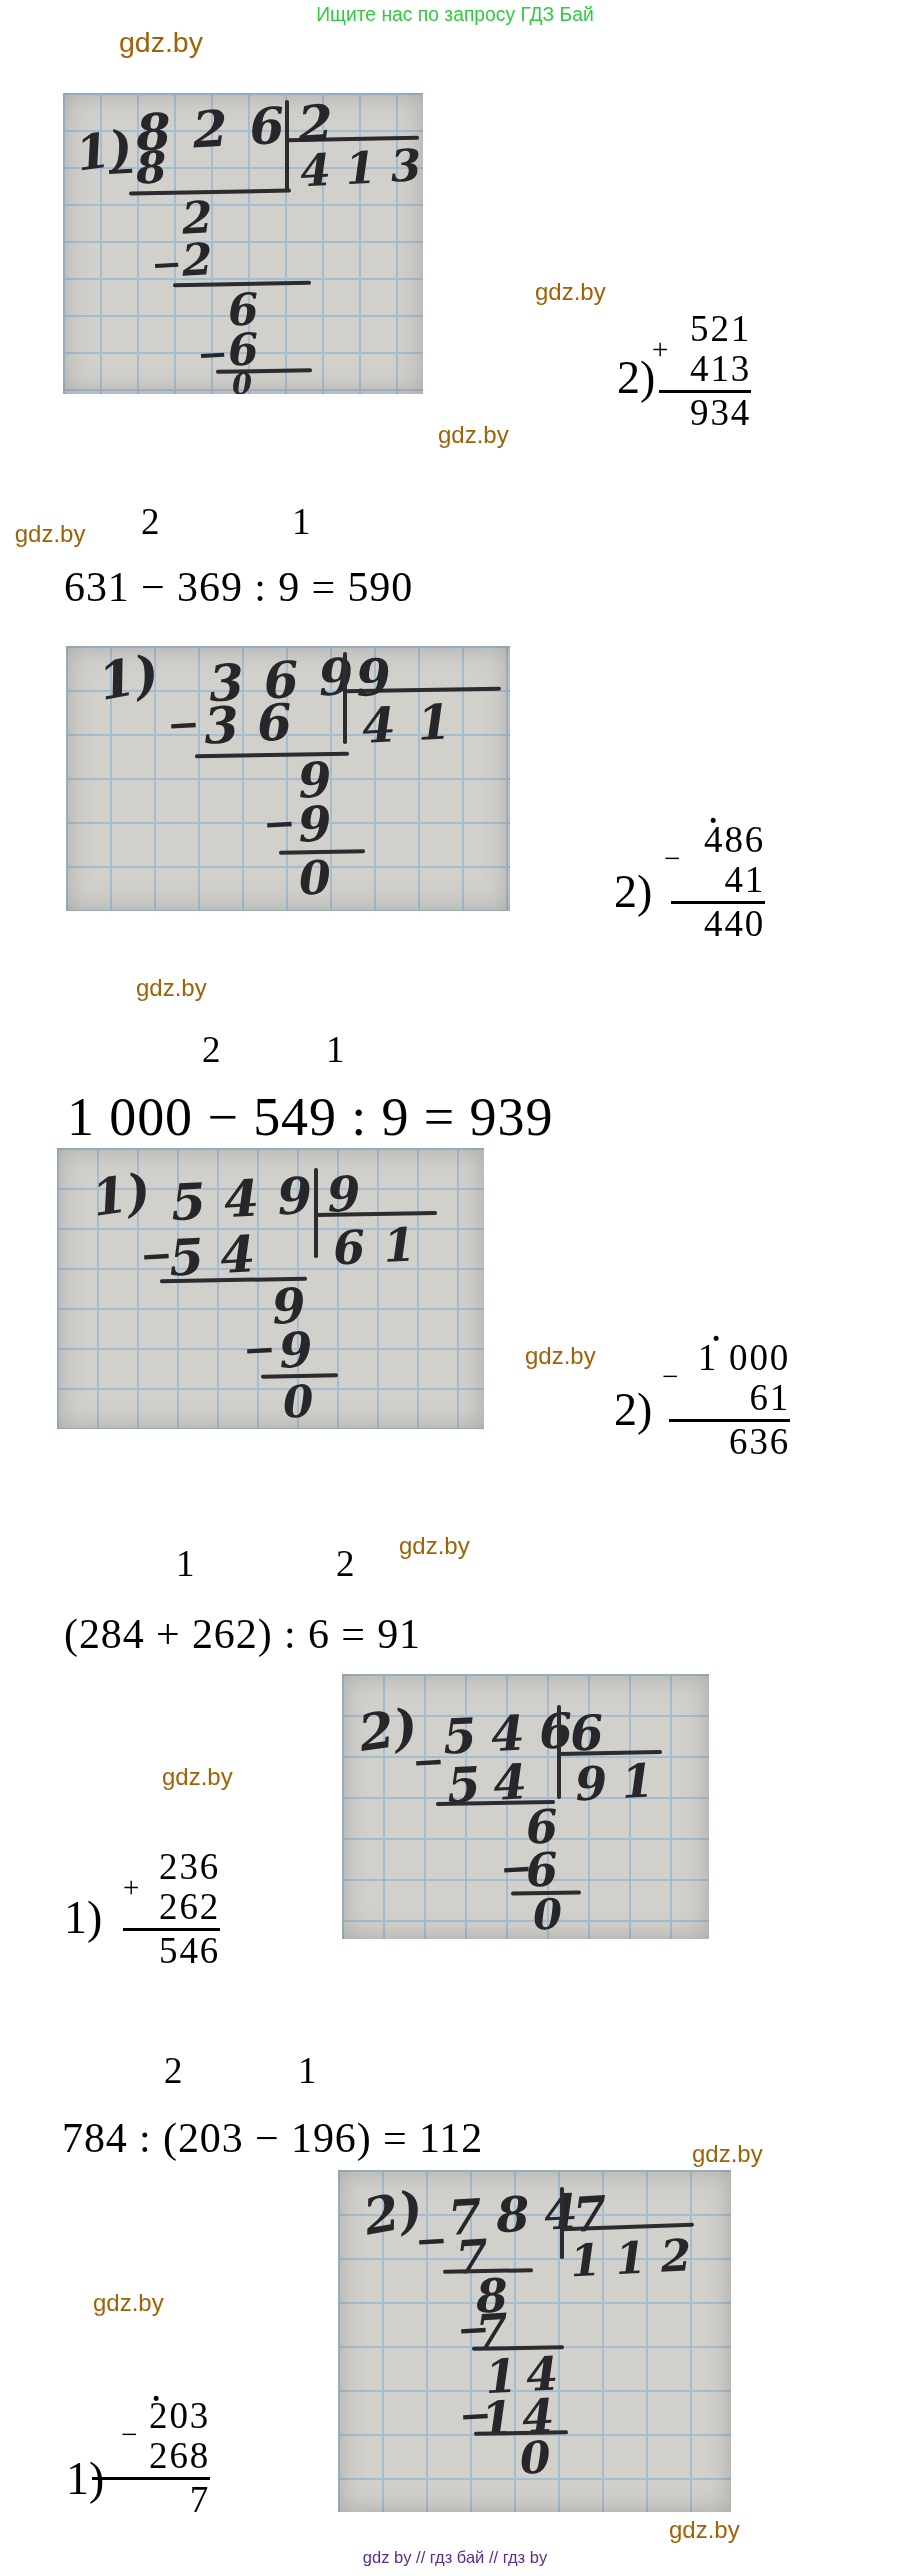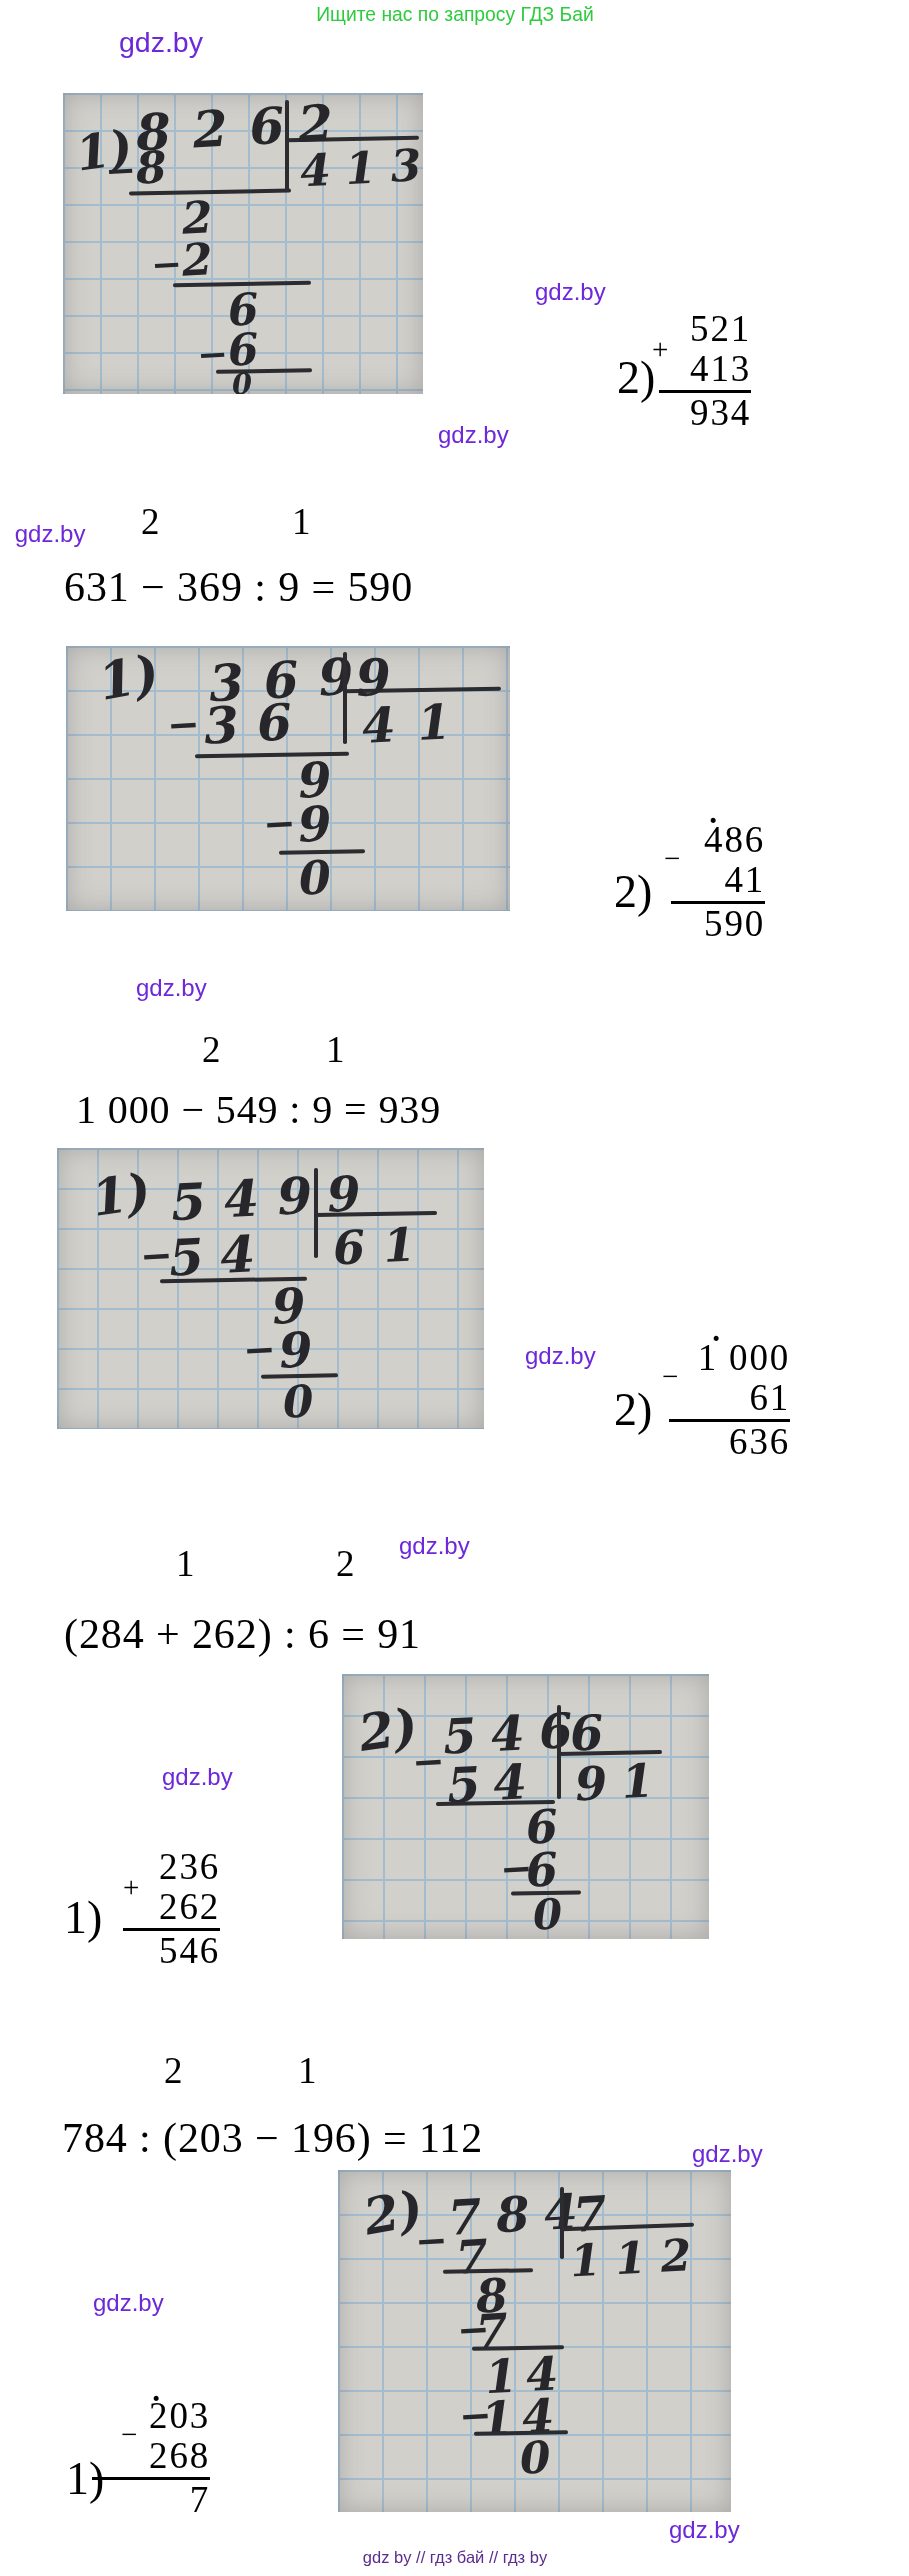--- a/index.html
+++ b/index.html
@@ -1,21 +1,21 @@
 <!DOCTYPE html>
 <html style="font-size:14.7px"><head>
 <meta charset="utf-8">
 <style>
   html,body{margin:0;padding:0;}
   body{width:910px;height:2576px;position:relative;background:#ffffff;overflow:hidden;
        font-family:"Liberation Sans",sans-serif;}
   .abs{position:absolute;}
   
   .promo{left:0;right:0;top:3.7px;text-align:center;font-size:19.3px;color:#2fcb3f;font-weight:500;}
-  .wm{font-family:"Liberation Sans",sans-serif;color:#6d28d9;font-size:24px;}
+  .wm{font-family:"Liberation Sans",sans-serif;color:#a16207;font-size:24px;}
   .footer{left:0;right:0;top:2548px;text-align:center;font-size:16.5px;color:#5b2d8e;font-weight:500;}
   
   .typed{font-family:"Liberation Serif",serif;color:#000;line-height:1;}
   .expr{font-size:42px;letter-spacing:0.9px;white-space:nowrap;}
   .mark{font-size:37px;}
   .colop{position:absolute;font-family:"Liberation Serif",serif;color:#000;}
   .colop .op-label{position:absolute;font-size:46px;line-height:1;}
   .colop .col{position:absolute;text-align:right;}
   .colop .num{font-size:37px;line-height:40px;letter-spacing:1.8px;white-space:nowrap;}
   .colop .rule{border-top:3.7px solid #000;margin-top:0.9px;}
@@ -103,27 +103,27 @@
 </div>
 
 <div class="colop" style="left:614px;top:805px">
   <span class="borrow-dot" style="left:94px;top:0">·</span>
   <span class="op-label" style="left:0;top:64px">2)</span>
   <span class="sign" style="left:50px;top:39px">−</span>
   <div class="col" style="left:57px;top:14.7px;width:94px">
     <div class="num">486</div>
     <div class="num">41</div>
     <div class="rule"></div>
-    <div class="num">590</div>
+    <div class="num">440</div>
   </div>
 </div>
 
 <span class="abs typed mark" style="left:202px;top:1031px">2</span>
 <span class="abs typed mark" style="left:326px;top:1031px">1</span>
-<div class="abs typed expr" style="left:76px;top:1090px;font-size:40px">1 000 − 549 : 9 = 939</div>
+<div class="abs typed expr" style="left:67px;top:1090px;font-size:54px">1 000 − 549 : 9 = 939</div>
 
 <div class="photo" style="left:57px;top:1148px;width:427px;height:281px;background-size:40px 40px">
   <span class="hw" style="left:35px;top:22px;font-size:50px;transform:rotate(-8deg)">1)</span>
   <span class="hw" style="left:114px;top:26px;font-size:50px;letter-spacing:18.4px">549</span>
   <div class="ink vbar" style="left:257px;top:20px;height:90px"></div>
   <div class="ink hline" style="left:257px;top:64px;width:123px"></div>
   <span class="hw" style="left:270px;top:22px;font-size:48px">9</span>
   <span class="hw" style="left:276px;top:75px;font-size:46px;letter-spacing:18.4px">61</span>
   <span class="hw" style="left:83px;top:88px;font-size:39px">−</span>
   <span class="hw" style="left:112px;top:83px;font-size:50px;letter-spacing:16.5px">54</span>

